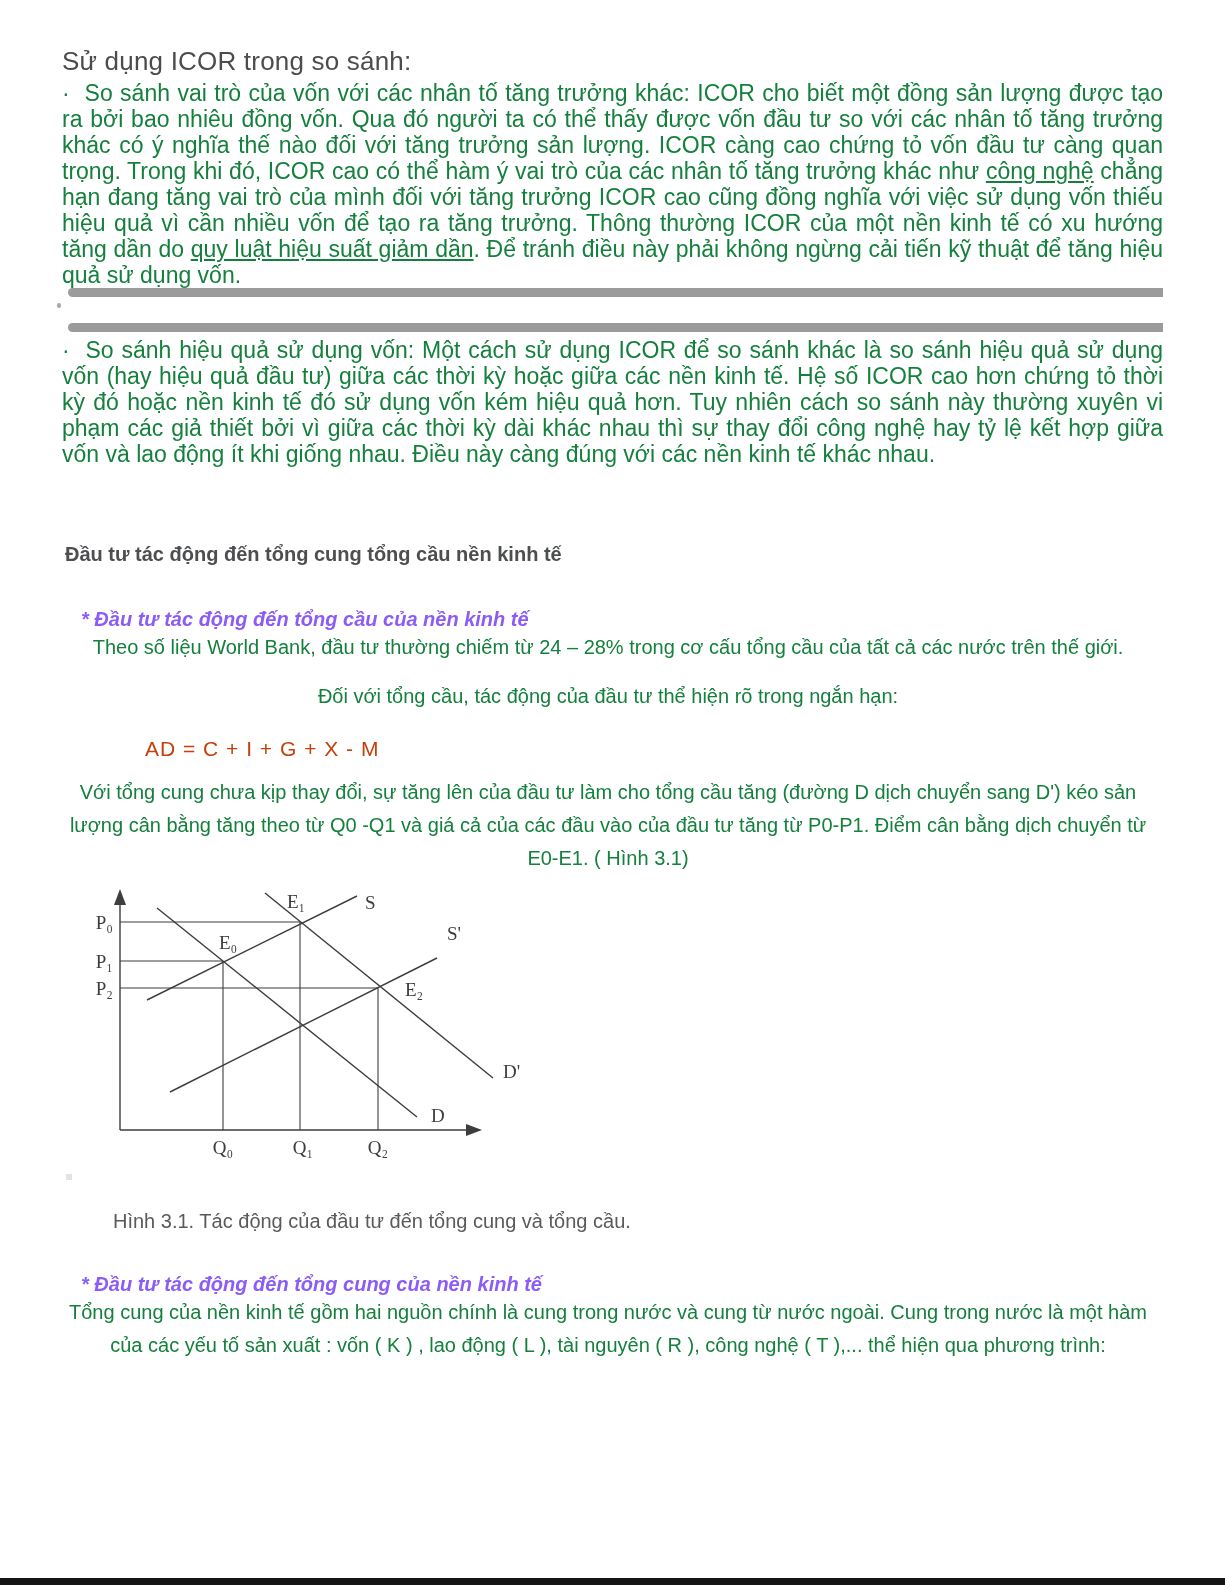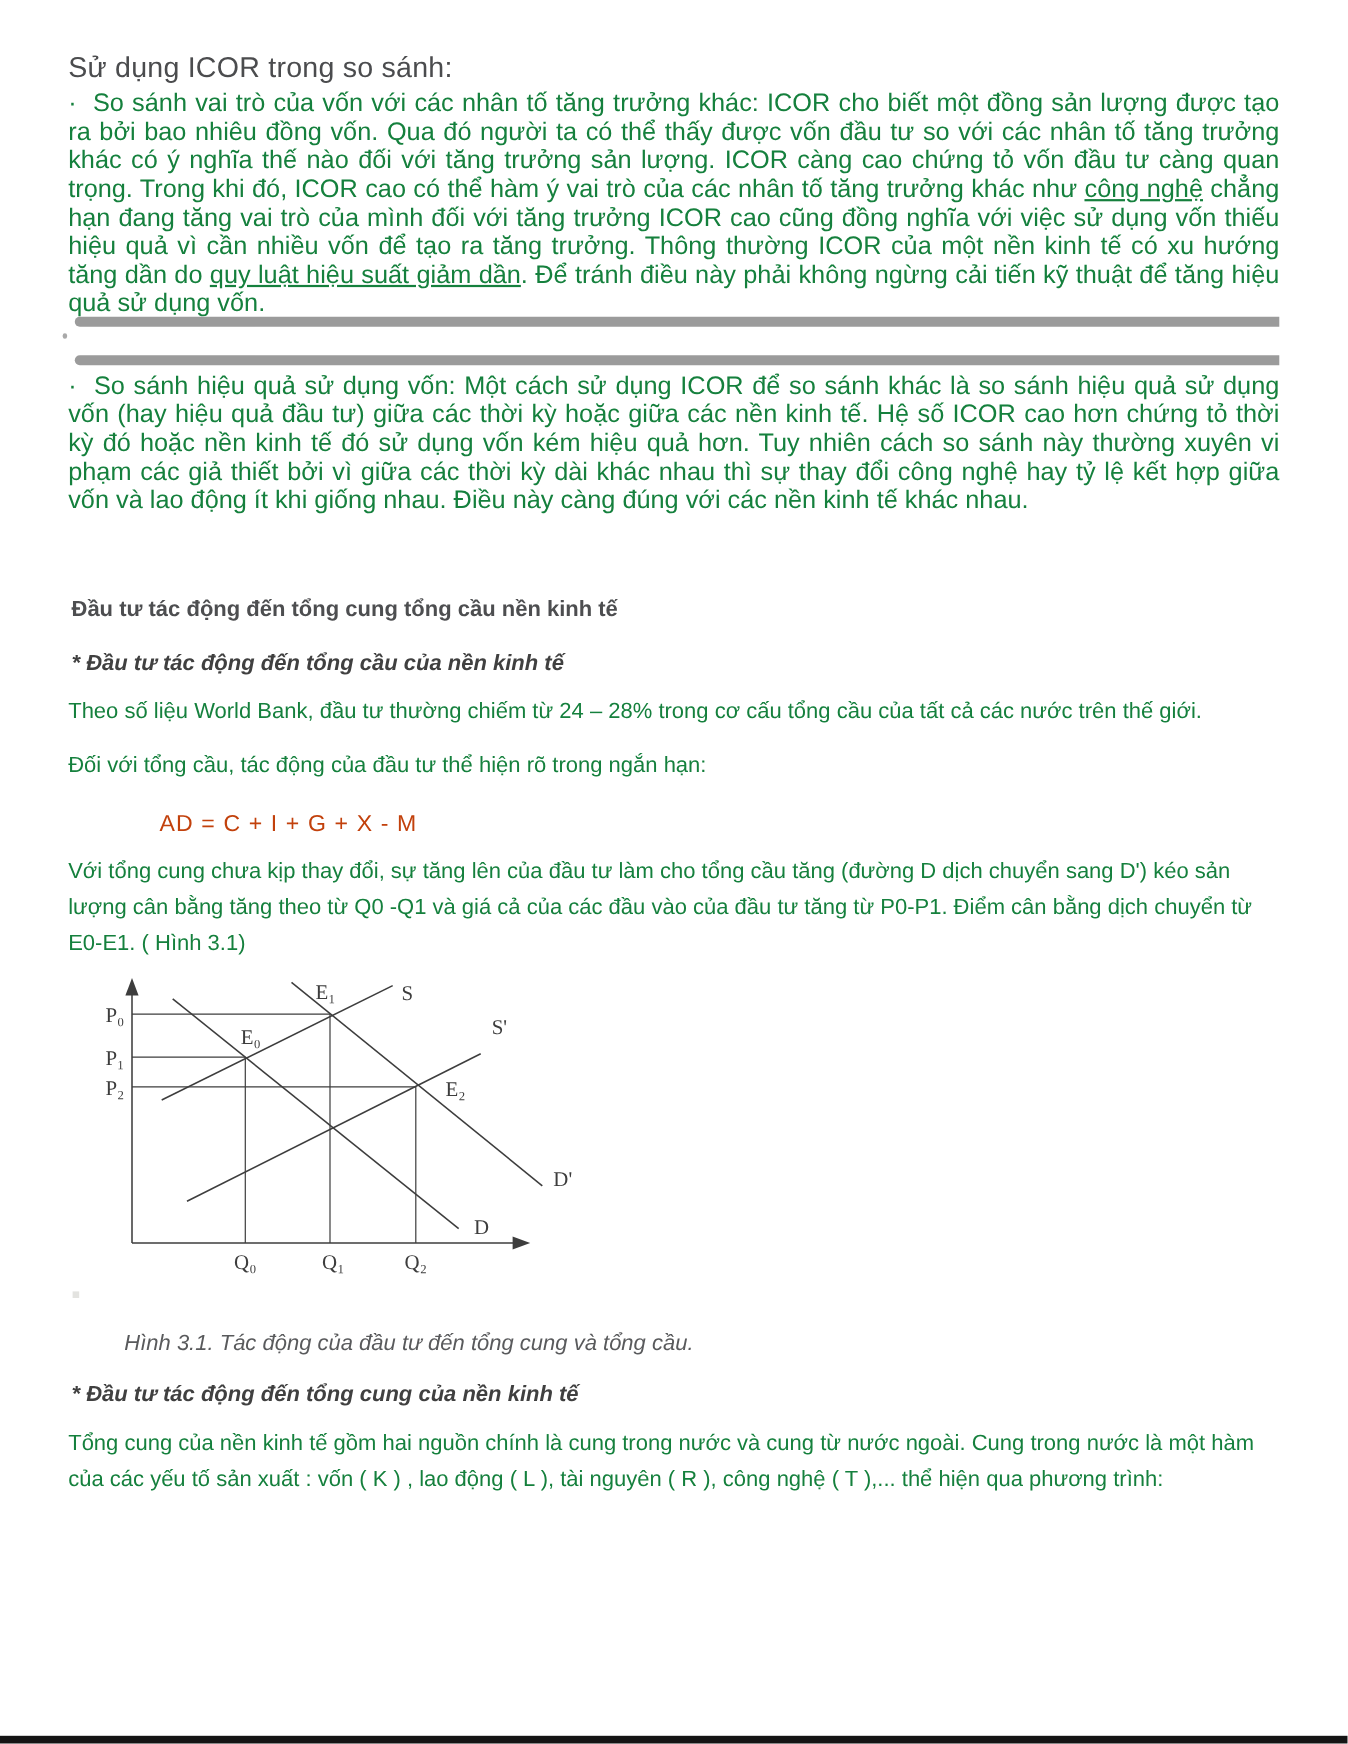--- a/index.html
+++ b/index.html
@@ -7,32 +7,32 @@
     width:1225px;height:1585px;position:relative;background:#ffffff;
     overflow:hidden;font-family:"Liberation Sans",sans-serif;
   }
   .abs{position:absolute;}
   .title{
     left:62px;top:46px;width:1101px;margin:0;
     font-size:26px;font-weight:normal;color:#4b4c4e;letter-spacing:.2px;
   }
   .para{left:62px;width:1101px;margin:0;color:#15803d;}
   .para.big{font-size:23px;line-height:26px;text-align:justify;}
-  .para.small{font-size:20px;line-height:33px;text-align:left;width:1092px;}
+  .para.small{font-size:20px;line-height:33px;text-align:center;width:1092px;}
   .u{text-decoration:underline;cursor:pointer;}
   .bar{
     left:68px;width:1095px;height:9px;background:#9b9b9b;
     border-top-left-radius:5px;border-bottom-left-radius:5px;
   }
   .tinydot{width:4px;height:5px;background:#a9a9a9;border-radius:2px;}
   .stray{width:6px;height:6px;background:#e3e3e0;}
   .h-main{left:65px;top:543px;margin:0;font-size:20px;font-weight:bold;color:#4d4e50;}
-  .h-sub{margin:0;font-size:20px;font-weight:bold;font-style:italic;color:#404040;left:65px;}
+  .h-sub{margin:16px;font-size:20px;font-weight:bold;font-style:italic;color:#8b5cf6;left:65px;}
   .equation{left:145px;top:737px;font-size:21px;color:#c2410c;letter-spacing:1px;}
-  .caption{left:113px;top:1210px;font-size:20px;color:#595a5c;font-style:italic;}
+  .caption{left:113px;top:1210px;font-size:20px;color:#595a5c;}
   .figure svg{display:block;}
   .figure text{font-family:"Liberation Serif",serif;font-size:19px;fill:#3d3d3d;}
   .bottombar{left:0;top:1578px;width:1225px;height:7px;background:#141414;}
 </style>
 </head>
 <body>
 
 <div class="abs" style="inset:0">
 
   <h1 class="abs title">Sử dụng ICOR trong so sánh:</h1>

